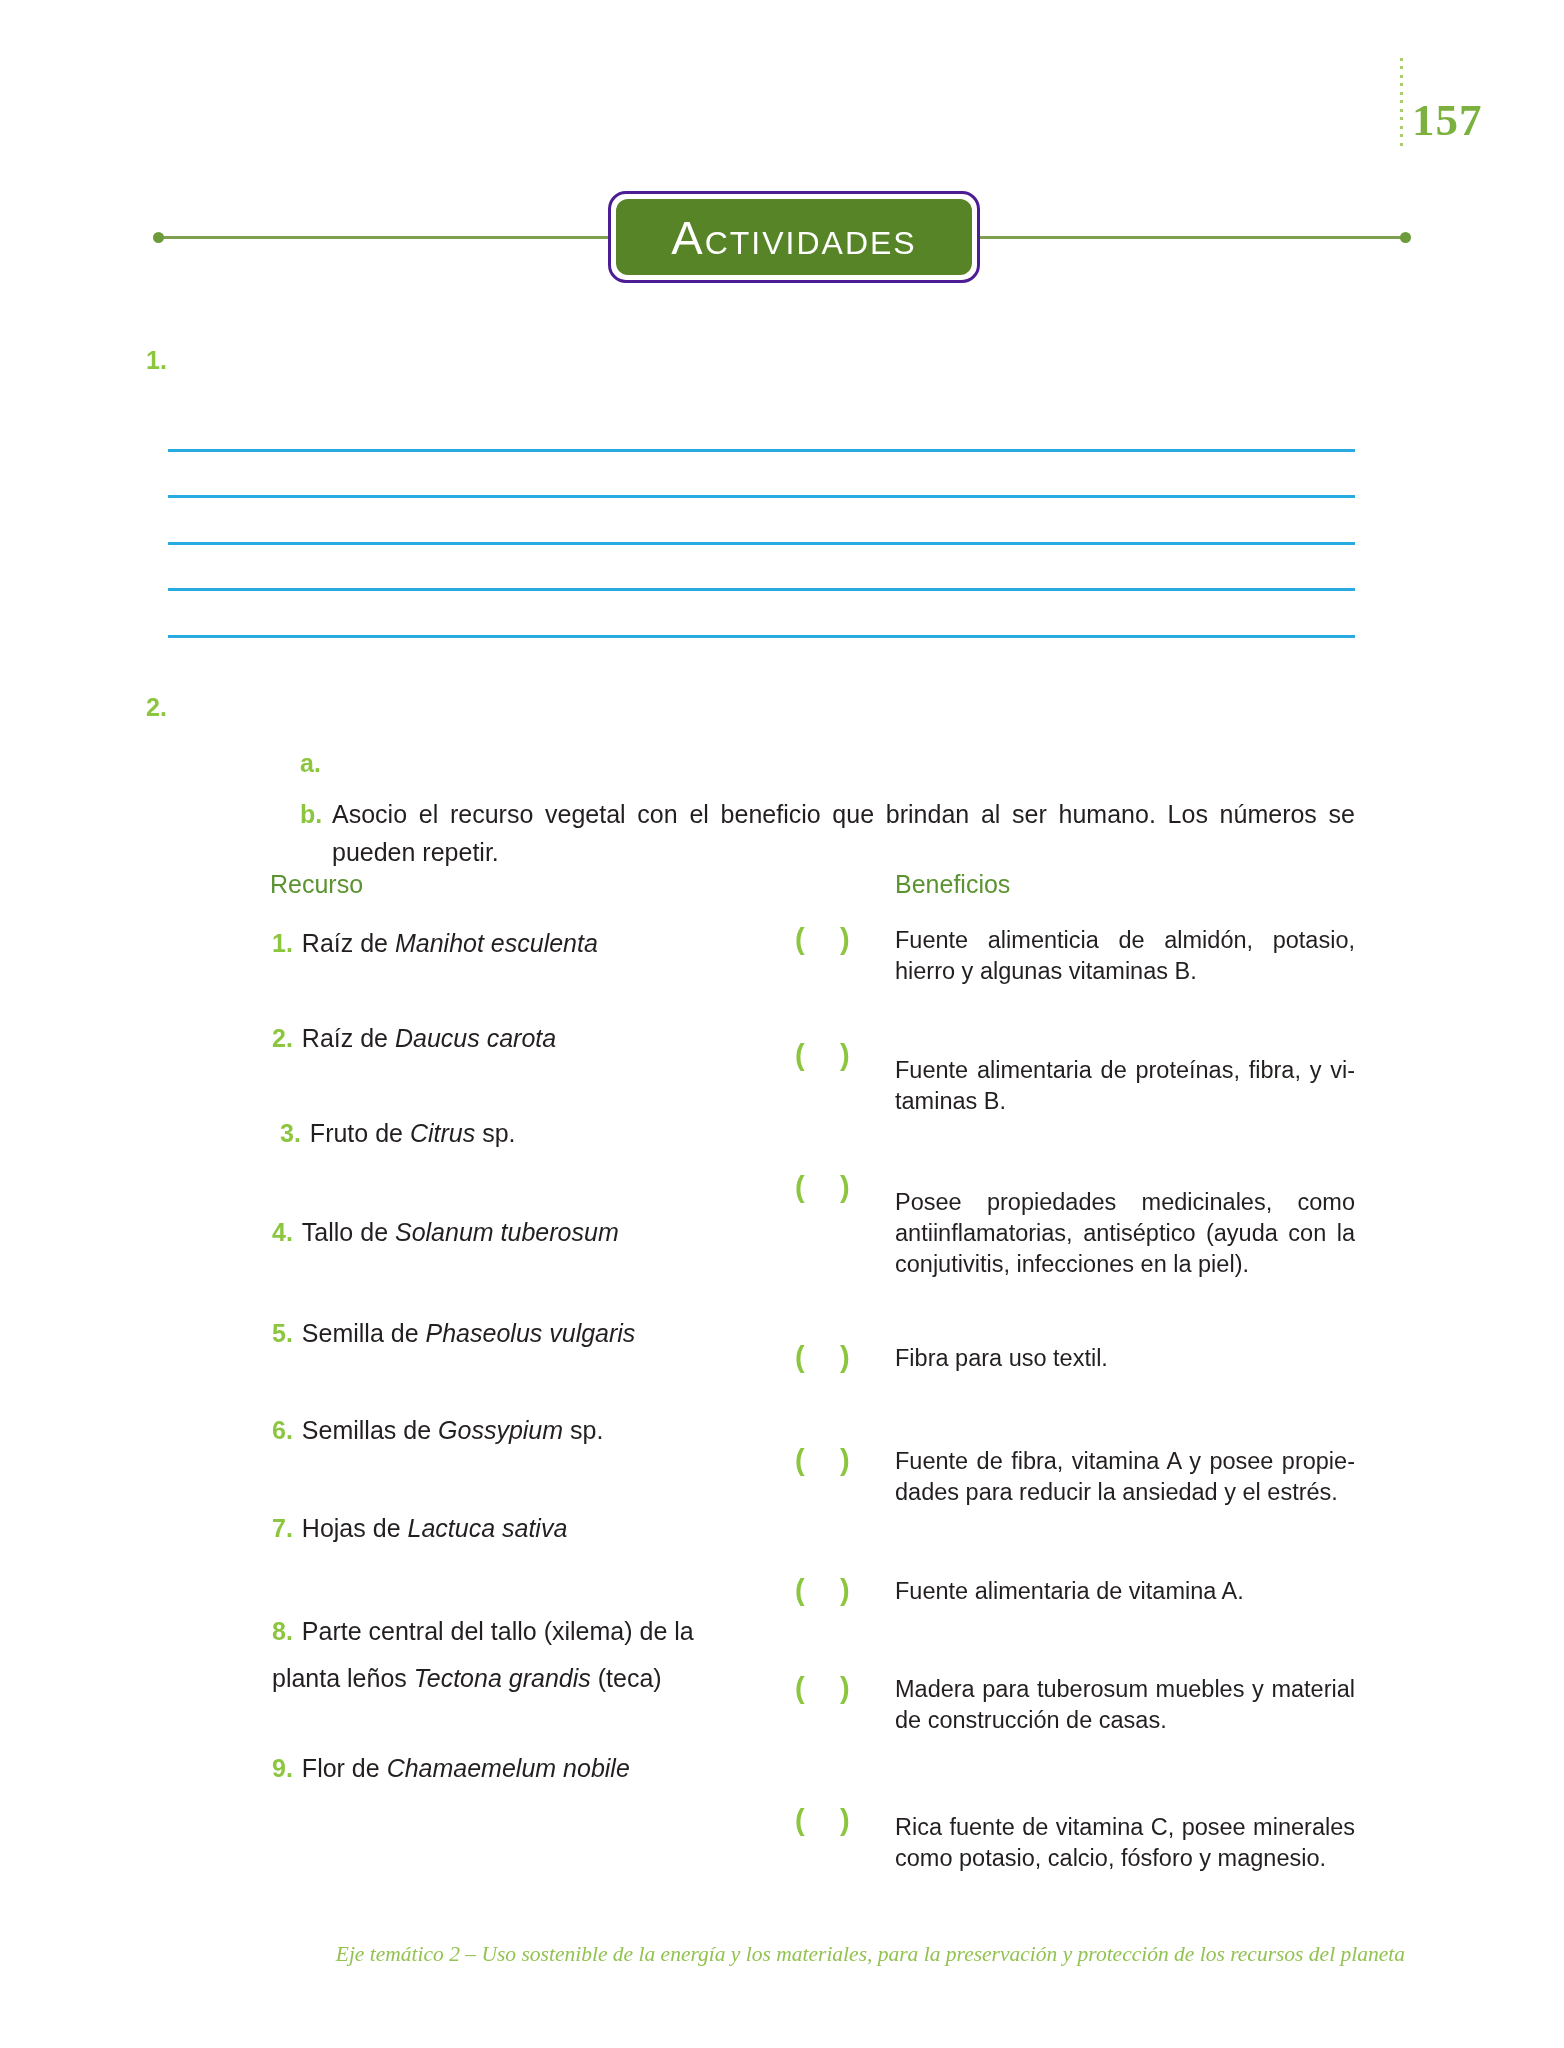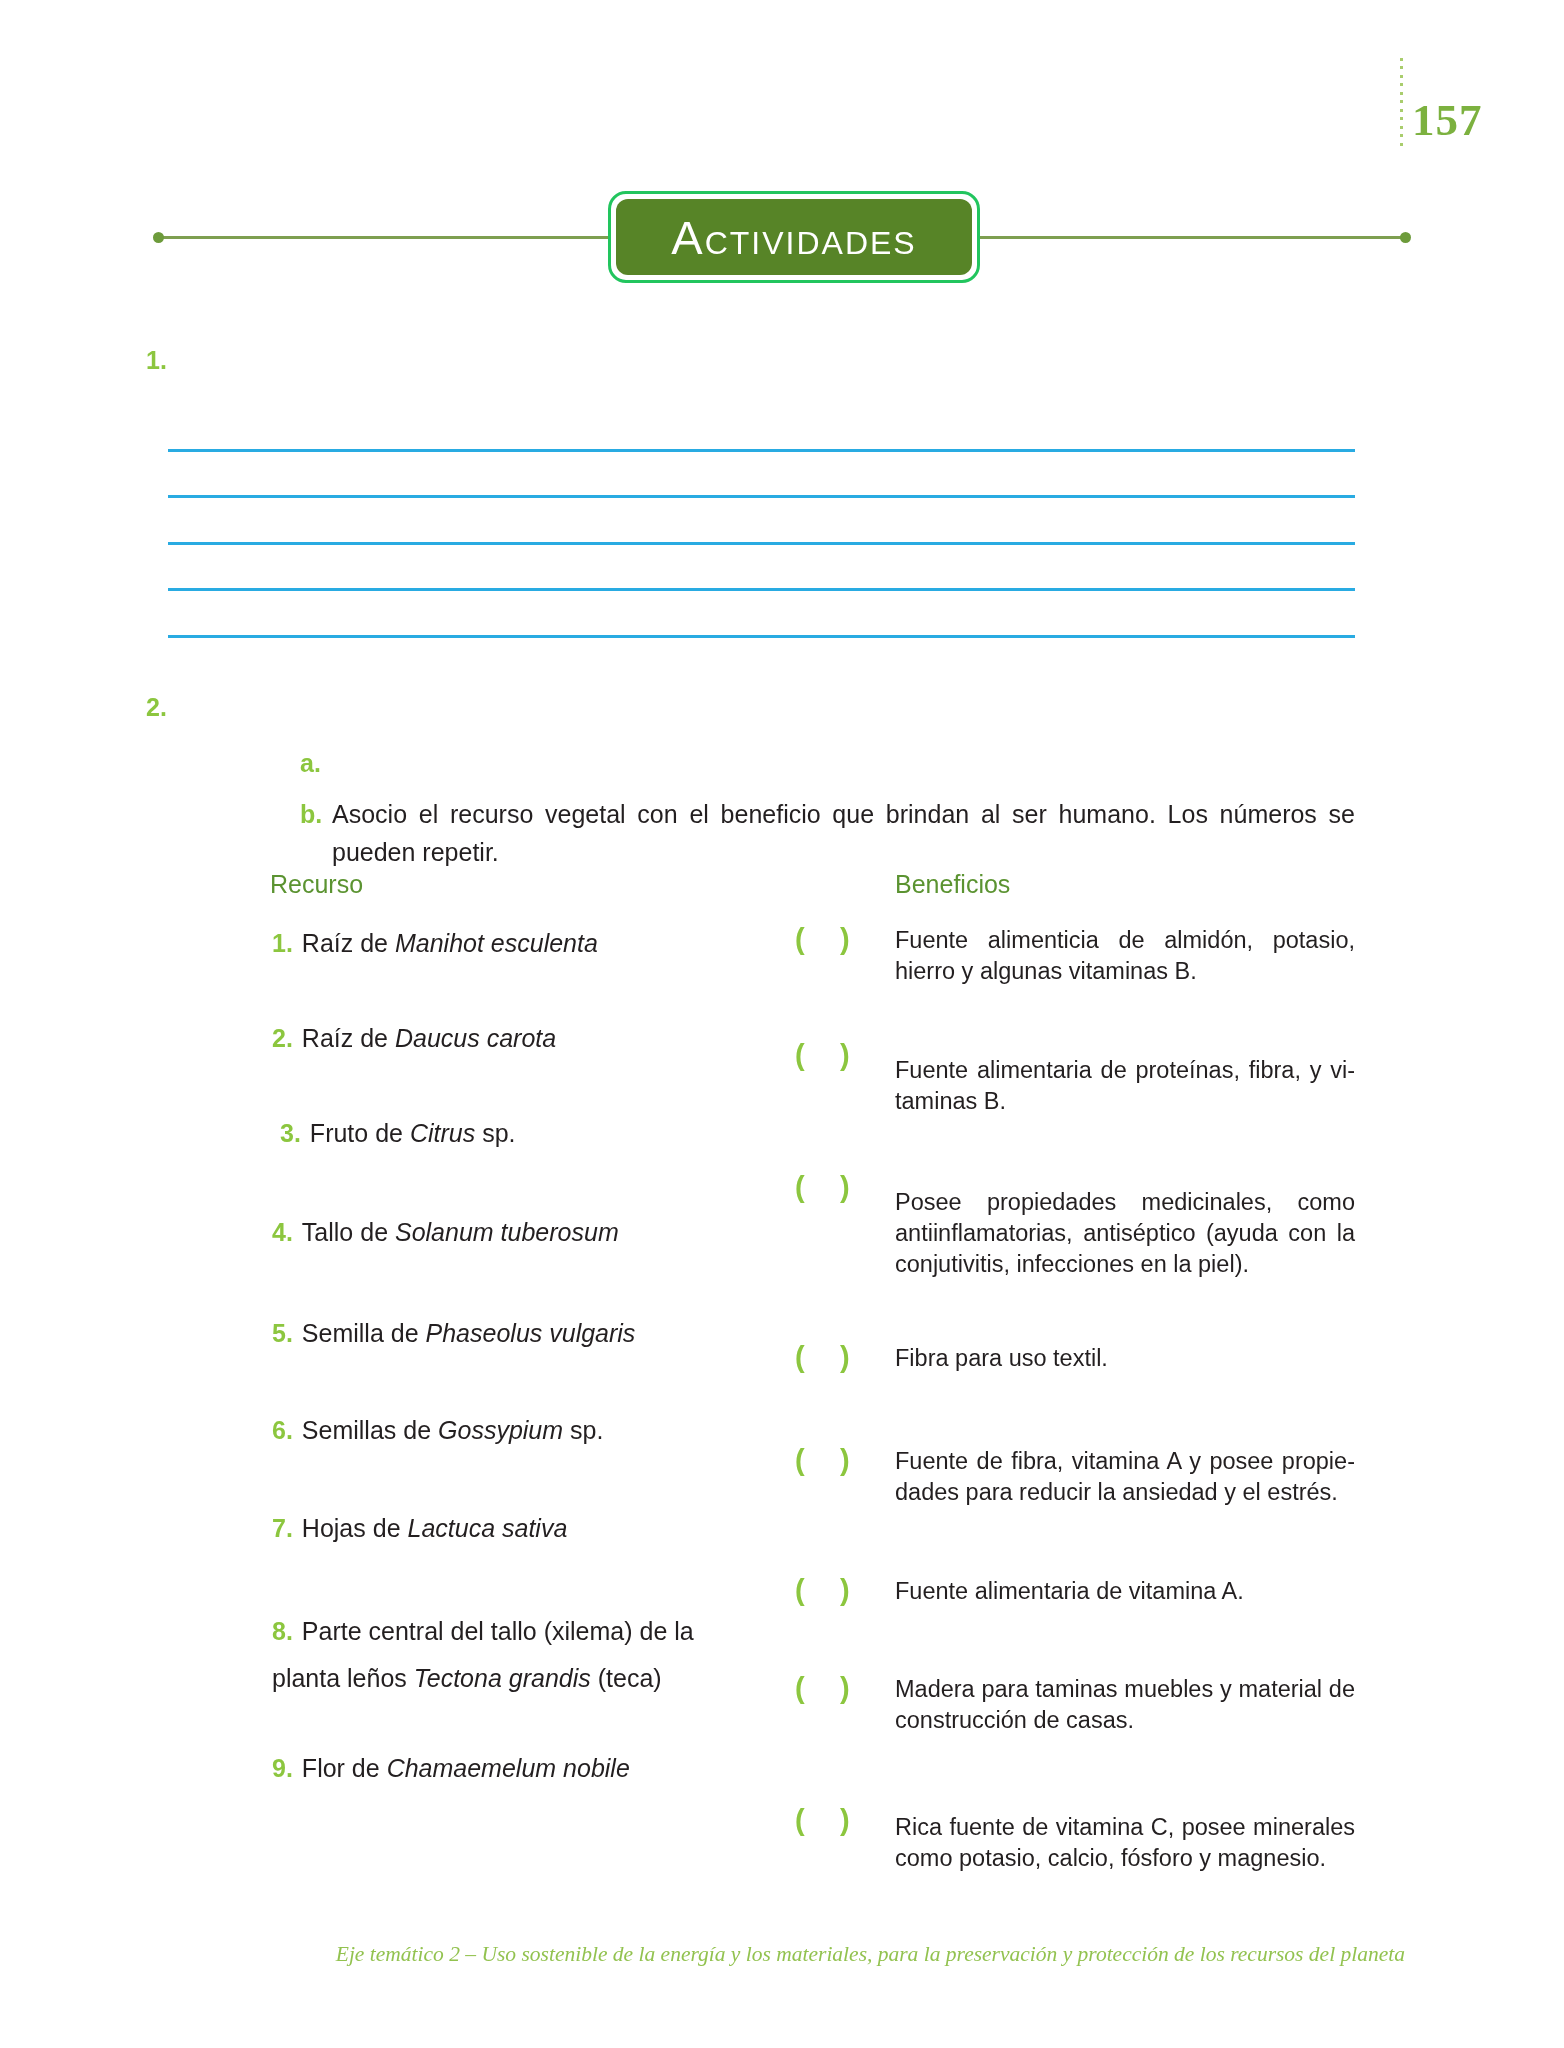--- a/index.html
+++ b/index.html
@@ -17,21 +17,21 @@
     font-family:"Liberation Serif",serif;font-weight:700;font-size:45px;
     color:#7cb13f;letter-spacing:1px;
   }
   
   .hrule{position:absolute;left:158px;top:236px;width:1248px;height:3px;background:#7e9f50;z-index:1;}
   .hrule .dot{position:absolute;top:-4px;width:11px;height:11px;border-radius:50%;background:#6d9b3b;}
   .hrule .dot-l{left:-5px;}
   .hrule .dot-r{right:-5px;}
   .banner{
     position:absolute;left:608px;top:191px;width:372px;height:92px;z-index:2;
-    background:#ffffff;border:3px solid #22c55e;border-radius:18px;padding:5px;box-sizing:border-box;
+    background:#ffffff;border:3px solid #4c1d95;border-radius:18px;padding:5px;box-sizing:border-box;
   }
   .banner-inner{
     width:100%;height:100%;background:#578427;border-radius:12px;
     display:flex;align-items:center;justify-content:center;
   }
   .banner-title{
     color:#ffffff;font-size:32px;letter-spacing:2px;line-height:1;
     font-family:"Liberation Sans",sans-serif;
   }
   .banner-title::first-letter{font-size:47px;}
@@ -175,21 +175,21 @@
         <div class="benefit-text">Fuente de fibra, vitamina A y posee propie­dades para reducir la ansiedad y el estrés.</div>
       </div>
       <div class="benefit-row">
         <span class="paren paren-open">(</span>
         <span class="paren paren-close">)</span>
         <div class="benefit-text">Fuente alimentaria de vitamina A.</div>
       </div>
       <div class="benefit-row">
         <span class="paren paren-open">(</span>
         <span class="paren paren-close">)</span>
-        <div class="benefit-text">Madera para taminas muebles y material de construcción de casas.</div>
+        <div class="benefit-text">Madera para tuberosum muebles y material de construcción de casas.</div>
       </div>
       <div class="benefit-row">
         <span class="paren paren-open">(</span>
         <span class="paren paren-close">)</span>
         <div class="benefit-text">Rica fuente de vitamina C, posee minerales como potasio, calcio, fósforo y magnesio.</div>
       </div>
     </div>
 
   <div class="footer">Eje temático 2 – Uso sostenible de la energía y los materiales, para la preservación y protección de los recursos del planeta</div>
 </div>

